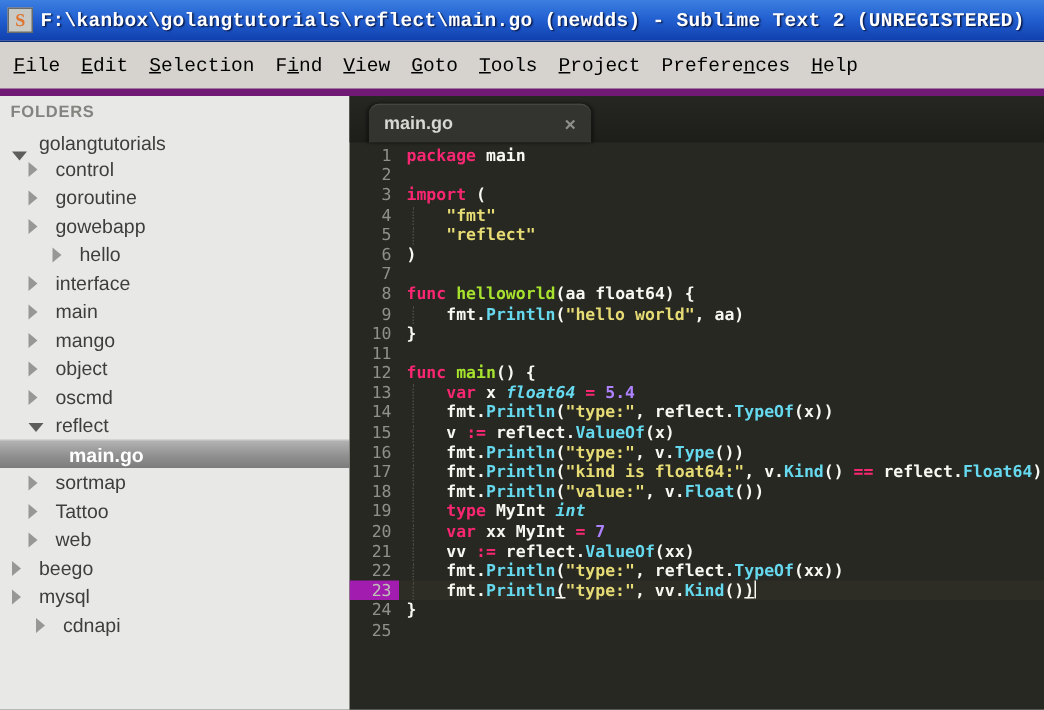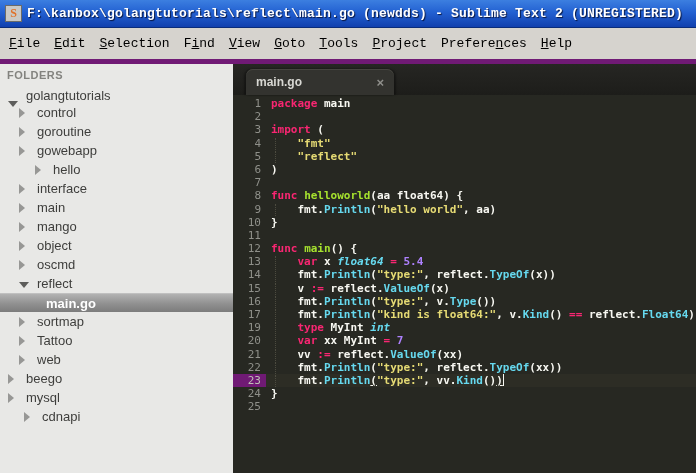--- a/index.html
+++ b/index.html
@@ -75,21 +75,21 @@
   }
   .tab-label { flex:1; color:#d8d8d3; font:bold 12px "Liberation Sans", sans-serif; }
   .tab-close { color:#8f8f8b; font:bold 13px "Liberation Sans", sans-serif; cursor:default; }
 
   .codearea { flex:1; padding-top:2px; overflow:hidden; font:bold 11px "DejaVu Sans Mono", monospace; }
   .cl { display:flex; height:13.2px; line-height:13.2px; white-space:pre; }
   .ln {
     width:33px; flex:none; text-align:right; padding-right:5px;
     color:#8f908a; font-weight:normal;
   }
-  .cl.cur .ln { background:#701a75; color:#bfbfb6; }
+  .cl.cur .ln { background:#a21caf; color:#bfbfb6; }
   .cl.cur .codetext { background:#2d2d25; flex:1; }
   .codetext { position:relative; padding-left:5px; }
   .cl.g .codetext::before {
     content:""; position:absolute; left:9px; top:1px; bottom:0; width:0;
     border-left:1px dotted #4c4b3f;
   }
   .k { color:#f92672; }
   .s { color:#e6db74; }
   .f { color:#a6e22e; }
   .b { color:#66d9ef; }
@@ -220,20 +220,21 @@
           <div class="cl"><span class="ln">8</span><span class="codetext"><span class="k">func</span><span class="w"> </span><span class="f">helloworld</span><span class="w">(aa float64) {</span></span></div>
           <div class="cl g"><span class="ln">9</span><span class="codetext"><span class="w">    fmt.</span><span class="b">Println</span><span class="w">(</span><span class="s">"hello world"</span><span class="w">, aa)</span></span></div>
           <div class="cl"><span class="ln">10</span><span class="codetext"><span class="w">}</span></span></div>
           <div class="cl"><span class="ln">11</span><span class="codetext"></span></div>
           <div class="cl"><span class="ln">12</span><span class="codetext"><span class="k">func</span><span class="w"> </span><span class="f">main</span><span class="w">() {</span></span></div>
           <div class="cl g"><span class="ln">13</span><span class="codetext"><span class="w">    </span><span class="k">var</span><span class="w"> x </span><span class="t">float64</span><span class="w"> </span><span class="k">=</span><span class="w"> </span><span class="n">5.4</span></span></div>
           <div class="cl g"><span class="ln">14</span><span class="codetext"><span class="w">    fmt.</span><span class="b">Println</span><span class="w">(</span><span class="s">"type:"</span><span class="w">, reflect.</span><span class="b">TypeOf</span><span class="w">(x))</span></span></div>
           <div class="cl g"><span class="ln">15</span><span class="codetext"><span class="w">    v </span><span class="k">:=</span><span class="w"> reflect.</span><span class="b">ValueOf</span><span class="w">(x)</span></span></div>
           <div class="cl g"><span class="ln">16</span><span class="codetext"><span class="w">    fmt.</span><span class="b">Println</span><span class="w">(</span><span class="s">"type:"</span><span class="w">, v.</span><span class="b">Type</span><span class="w">())</span></span></div>
           <div class="cl g"><span class="ln">17</span><span class="codetext"><span class="w">    fmt.</span><span class="b">Println</span><span class="w">(</span><span class="s">"kind is float64:"</span><span class="w">, v.</span><span class="b">Kind</span><span class="w">() </span><span class="k">==</span><span class="w"> reflect.</span><span class="b">Float64</span><span class="w">)</span></span></div>
+          <div class="cl g"><span class="ln">18</span><span class="codetext"><span class="w">    fmt.</span><span class="b">Println</span><span class="w">(</span><span class="s">"value:"</span><span class="w">, v.</span><span class="b">Float</span><span class="w">())</span></span></div>
           <div class="cl g"><span class="ln">19</span><span class="codetext"><span class="w">    </span><span class="k">type</span><span class="w"> MyInt </span><span class="t">int</span></span></div>
           <div class="cl g"><span class="ln">20</span><span class="codetext"><span class="w">    </span><span class="k">var</span><span class="w"> xx MyInt </span><span class="k">=</span><span class="w"> </span><span class="n">7</span></span></div>
           <div class="cl g"><span class="ln">21</span><span class="codetext"><span class="w">    vv </span><span class="k">:=</span><span class="w"> reflect.</span><span class="b">ValueOf</span><span class="w">(xx)</span></span></div>
           <div class="cl g"><span class="ln">22</span><span class="codetext"><span class="w">    fmt.</span><span class="b">Println</span><span class="w">(</span><span class="s">"type:"</span><span class="w">, reflect.</span><span class="b">TypeOf</span><span class="w">(xx))</span></span></div>
           <div class="cl cur g"><span class="ln">23</span><span class="codetext"><span class="w">    fmt.</span><span class="b">Println</span><span class="w u">(</span><span class="s">"type:"</span><span class="w">, vv.</span><span class="b">Kind</span><span class="w">()</span><span class="w u">)</span><span class="cursor"></span></span></div>
           <div class="cl"><span class="ln">24</span><span class="codetext"><span class="w">}</span></span></div>
           <div class="cl"><span class="ln">25</span><span class="codetext"></span></div>
         </div>
     </div>
   </div>

